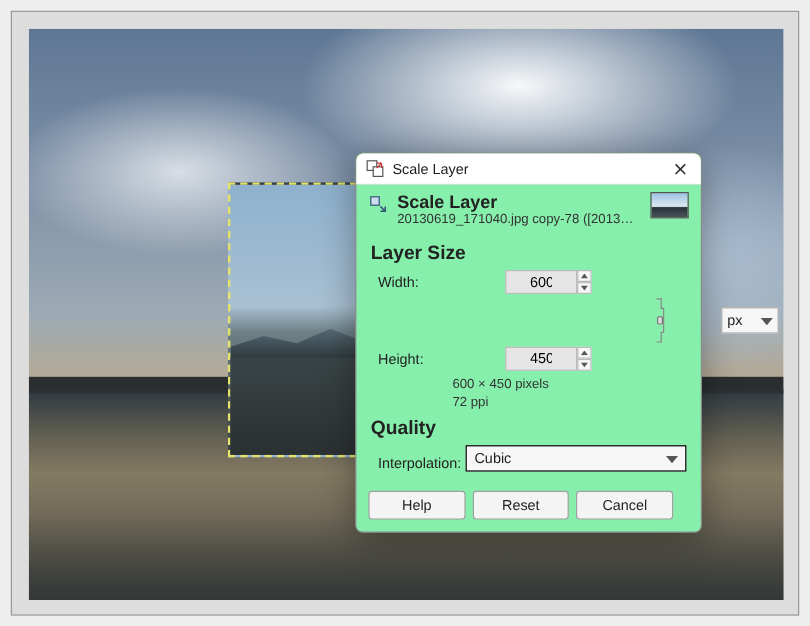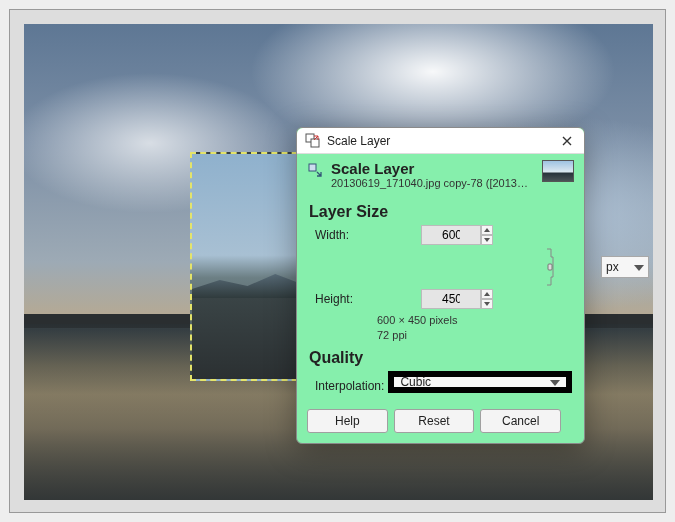--- a/index.html
+++ b/index.html
@@ -53,21 +53,21 @@
   .spin input { width:60px; height:20px; border:1px solid #bbb; background:#e5e5e5; font-size:12px; padding:0 20px; }
   .spin .btns { display:flex; flex-direction:column; }
   .spin .btns div { width:12px; height:10px; border:1px solid #bbb; background:#f6f6f6; display:flex;align-items:center;justify-content:center; }
   .spin .btns svg{width:6px;height:4px;}
   .link { grid-row:1 / span 2; grid-column:3; height:44px; display:flex; align-items:center; justify-content:center; }
   .link svg{ width:10px; height:40px; }
   .unitsel { grid-row:1 / span 2; grid-column:4; align-self:center; }
   .unitsel .sel { height:22px; width:48px; border:1px solid #a8a8a8; background:#f6f6f6; display:flex; align-items:center; justify-content:space-between; padding:0 4px; font-size:12px; }
   .info { margin:4px 0 0 68px; line-height:1.35; font-size:11px; color:#333; }
   .interp { display:flex; align-items:flex-end; gap:4px; margin:4px 0 0 6px; }
-  .interp .field { flex:1; height:22px; border:6px solid #000000; background:#f6f6f6; display:flex; align-items:center; justify-content:space-between; padding:0 6px; font-size:12px; }
+  .interp .field { flex:1; height:22px; border:1px solid #000000; background:#f6f6f6; display:flex; align-items:center; justify-content:space-between; padding:0 6px; font-size:12px; }
   .btnrow { display:flex; gap:6px; padding:8px 23px 10px 10px; }
   .btn { flex:1; height:24px; border:1px solid #a0a0a0; background:#f4f4f4; border-radius:3px; font-size:12px; display:flex; align-items:center; justify-content:center; }
   .chev svg{width:10px;height:6px;}
 </style>
 </head>
 <body>
 
 <div class="frame">
   <div class="canvas">
     <div class="sky"></div>

